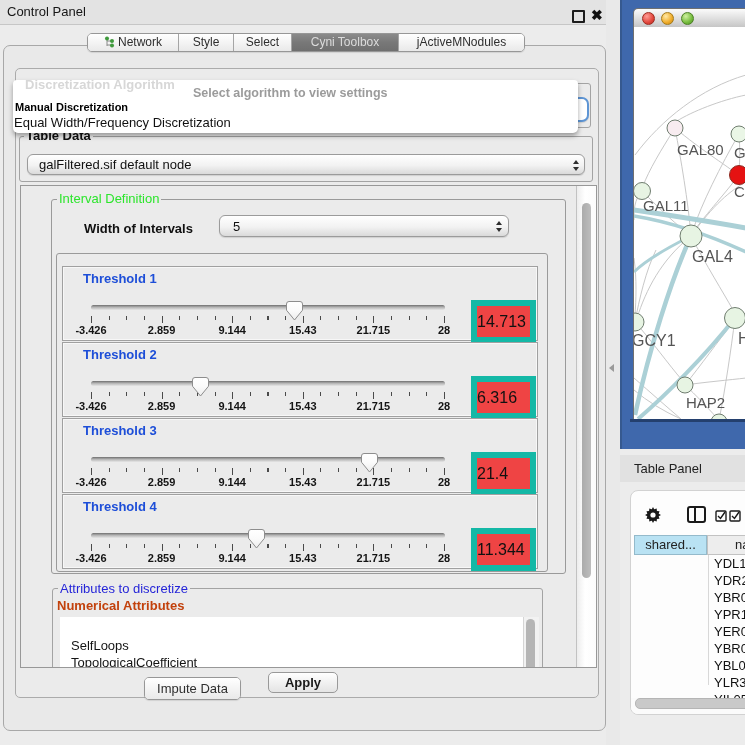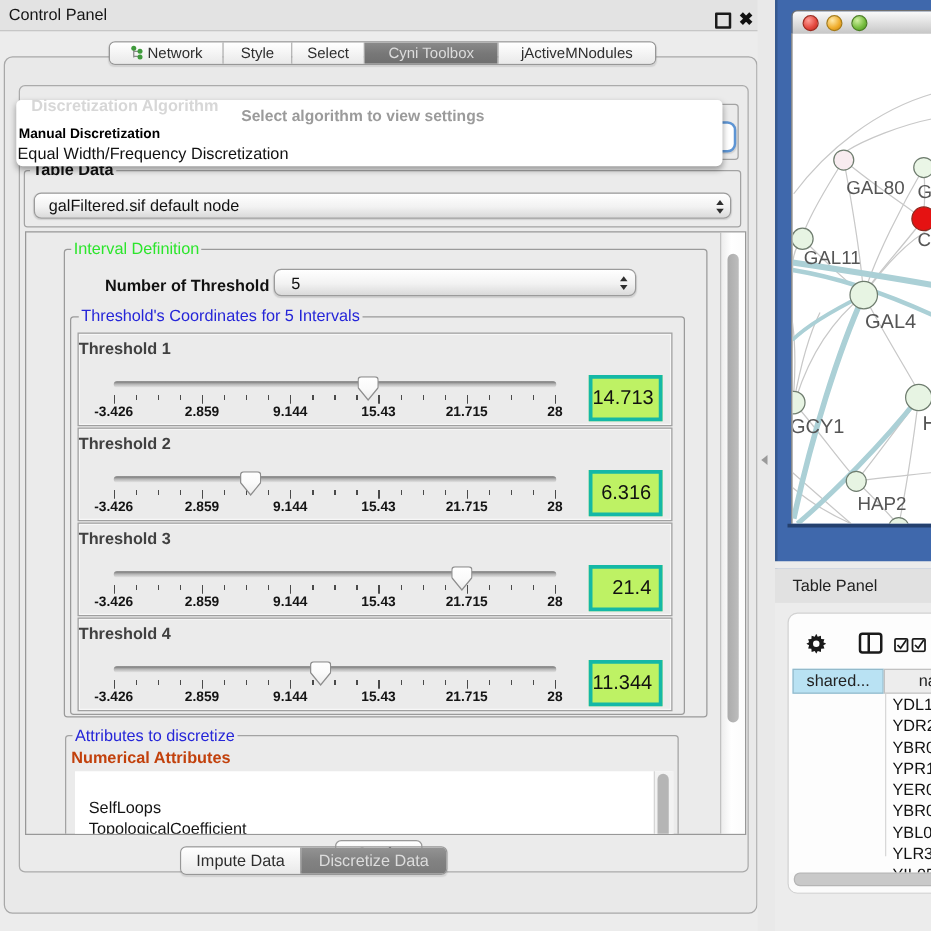--- a/index.html
+++ b/index.html
@@ -6,30 +6,30 @@
 .g{position:absolute;border:1px solid #a3a3a3;border-radius:3px}
 .gl{position:absolute;font-size:13px;line-height:13px;background:#ebebeb;padding:0 2px;white-space:nowrap}
 .combo{position:absolute;border:1px solid #9b9b9b;border-radius:6px;
   background:linear-gradient(#ffffff,#f2f2f2 55%,#dadada);box-shadow:0 1px 1px rgba(0,0,0,.12);
   font-size:13px;color:#111}
 .cup,.cdn{position:absolute;width:0;height:0;border-left:3px solid transparent;border-right:3px solid transparent}
 .cup{border-bottom:4.5px solid #2e2e2e}
 .cdn{border-top:4.5px solid #2e2e2e}
 .tb{position:absolute;left:41px;width:474px;height:73px;background:#ebebeb;
   border:1px solid #a0a0a0;box-shadow:inset 1px 1px 0 #f7f7f7, inset -1px -1px 0 #f7f7f7}
-.tlab{position:absolute;left:0;top:4px;font-size:13px;font-weight:bold;color:#404040}
+.tlab{position:absolute;left:20px;top:4px;font-size:13px;font-weight:bold;color:#1d4ed8}
 .track{position:absolute;left:28px;top:38px;width:354px;height:5px;border-radius:3px;
   background:linear-gradient(#6e6e6e,#b4b4b4 45%,#e6e6e6)}
 .minor{position:absolute;left:28px;top:49px;width:355px;height:4px;
   background:repeating-linear-gradient(90deg,#4a4a4a 0 1px,transparent 1px 17.65px)}
 .major{position:absolute;left:28px;top:49px;width:355px;height:7px;
   background:repeating-linear-gradient(90deg,#4a4a4a 0 1px,transparent 1px 70.6px)}
 .snum{position:absolute;top:57px;font-size:11px;font-weight:bold;color:#141414;transform:translateX(-50%);white-space:nowrap}
-.vf{position:absolute;left:408px;top:33px;width:47px;height:31px;background:#bef264;border:3px solid #14b8a6;
-  font-size:16px;color:#111;text-align:right;line-height:31px;padding-right:6px}
+.vf{position:absolute;left:408px;top:33px;width:47px;height:31px;background:#ef4444;border:6px solid #14b8a6;
+  font-size:16px;color:#111;line-height:31px;padding-right:6px}
 .thumb{position:absolute;top:34px;width:17px;height:20px}
 .seg{height:17px;display:flex;position:absolute;border:1px solid #979797;border-radius:5px;overflow:hidden;
   box-shadow:0 1px 1px rgba(0,0,0,.1)}
 .seg div{font-size:12px;color:#2e2e2e;text-align:center;line-height:17px;
   background:linear-gradient(#ffffff,#f4f4f4 50%,#e9e9e9);border-right:1px solid #a5a5a5;white-space:nowrap}
 .seg div:last-child{border-right:none}
 .seg div.sel{background:linear-gradient(#8b8b8b,#787878 50%,#6f6f6f);color:#dcdcdc}
 .lst{font-size:13px;color:#141414;line-height:17px;padding-left:11px;white-space:nowrap}
 </style></head><body>
 
@@ -72,29 +72,28 @@
 <div class="a" style="left:193px;top:86px;font-size:12.5px;font-weight:bold;color:#9b9b9b">Select algorithm to view settings</div>
 <div class="a" style="left:15px;top:101px;font-size:11px;font-weight:bold;color:#000">Manual Discretization</div>
 <div class="a" style="left:14px;top:115px;font-size:13px;color:#111">Equal Width/Frequency Discretization</div>
 
 <div class="a" style="left:20px;top:185px;width:575px;height:481px;border:1px solid #989898;background:#ebebeb;overflow:hidden">
  <div class="a" style="left:0;top:0;width:555px;height:481px;overflow:hidden">
 
   <div class="g" style="left:30px;top:13px;width:513px;height:373px;border-color:#9a9a9a"></div>
   <div class="gl" style="left:36px;top:6px;color:#2ce52c">Interval Definition</div>
 
-  <div class="a" style="left:63px;top:35px;font-size:13px;font-weight:bold;color:#111">Number of Threshold</div>
+  <div class="a" style="left:63px;top:35px;font-size:13px;font-weight:bold;color:#111">Width of Intervals</div>
   <div class="combo" style="left:198px;top:29px;width:288px;height:20px">
     <span style="position:absolute;left:13px;top:3px">5</span>
     <i class="cup" style="left:276px;top:5px"></i>
         <i class="cdn" style="left:276px;top:11.5px"></i>
   </div>
 
   <div class="g" style="left:35px;top:67px;width:490px;height:317px;border-color:#9a9a9a"></div>
-  <div class="gl" style="left:42px;top:60px;color:#2525d8">Threshold's Coordinates for 5 Intervals</div>
 
   <div class="tb" style="top:80px">
     <div class="tlab">Threshold 1</div>
         <div class="track"></div>
         <div class="minor"></div>
         <div class="major"></div>
     <span class="snum" style="left:28px">-3.426</span>
         <span class="snum" style="left:98.6px">2.859</span>
         <span class="snum" style="left:169.2px">9.144</span>
         <span class="snum" style="left:239.8px">15.43</span>
@@ -172,21 +171,20 @@
  </div>
 
  <div class="a" style="left:555px;top:0;width:20px;height:481px;background:linear-gradient(90deg,#ededed,#ffffff 40%,#fbfbfb);border-left:1px solid #c2c2c2"></div>
  <div class="a" style="left:561px;top:17px;width:9px;height:375px;border-radius:5px;background:linear-gradient(90deg,#ababab,#bdbdbd)"></div>
 </div>
 
 <div class="a" style="left:268px;top:672px;width:68px;height:19px;border:1px solid #999;border-radius:5px;background:linear-gradient(#ffffff,#f1f1f1 50%,#e4e4e4);font-size:13px;font-weight:bold;color:#1a1a1a;text-align:center;line-height:19px">Apply</div>
 
 <div class="seg" style="left:144px;top:677px;height:21px">
   <div style="width:95px;line-height:21px;font-size:13px">Impute Data</div>
-  <div class="sel" style="width:116px;line-height:21px;font-size:13px;background:linear-gradient(#939393,#828282 50%,#7b7b7b)">Discretize Data</div>
 </div>
 
 <div class="a" style="left:606px;top:0;width:14px;height:745px;background:#e9e9e9"></div>
 
 <div class="a" style="left:609px;top:364px;width:0;height:0;border-top:4px solid transparent;border-bottom:4px solid transparent;border-right:5px solid #9a9a9a"></div>
 
 <div class="a" style="left:620px;top:0;width:125px;height:455px;background:#3f68ac;border-left:2px solid #36598f"></div>
 
 <div class="a" style="left:633px;top:8px;width:112px;height:19px;border:1px solid #707070;border-right:none;border-radius:5px 0 0 0;background:linear-gradient(#fbfbfb,#d4d4d4 70%,#c3c3c3)"></div>
 <div class="a" style="left:642px;top:12px;width:11px;height:11px;border-radius:50%;background:radial-gradient(circle at 35% 30%,#ff9d96,#e2463c 60%,#b02c22);border:0.5px solid #9d2b20"></div>

